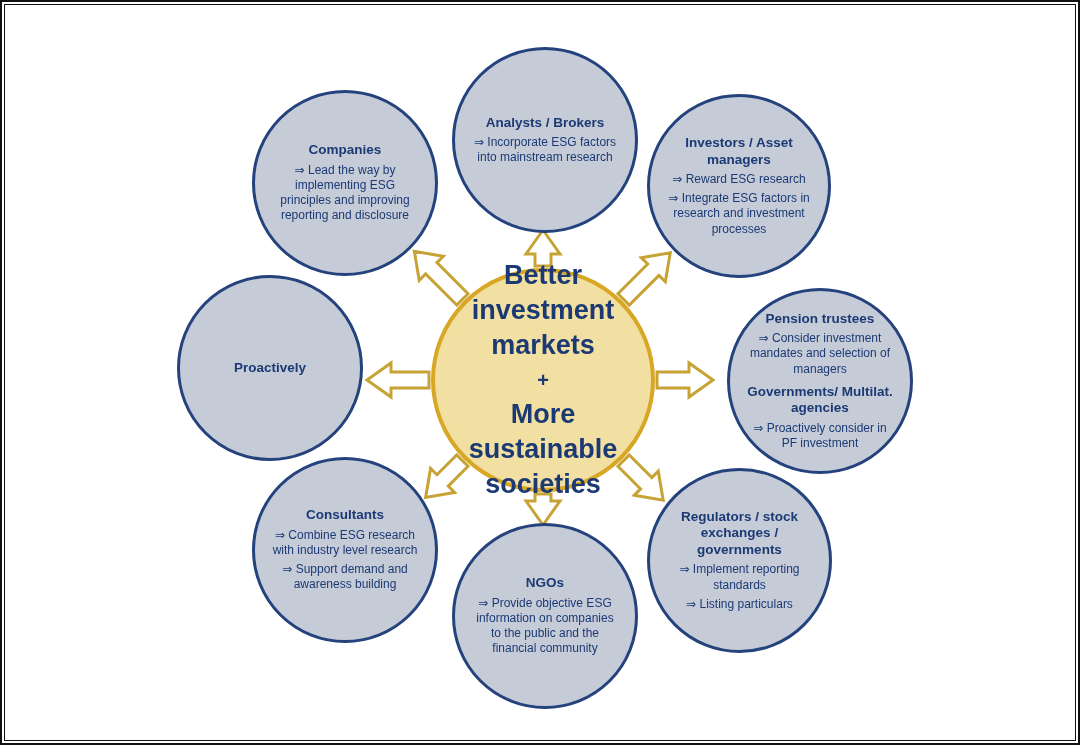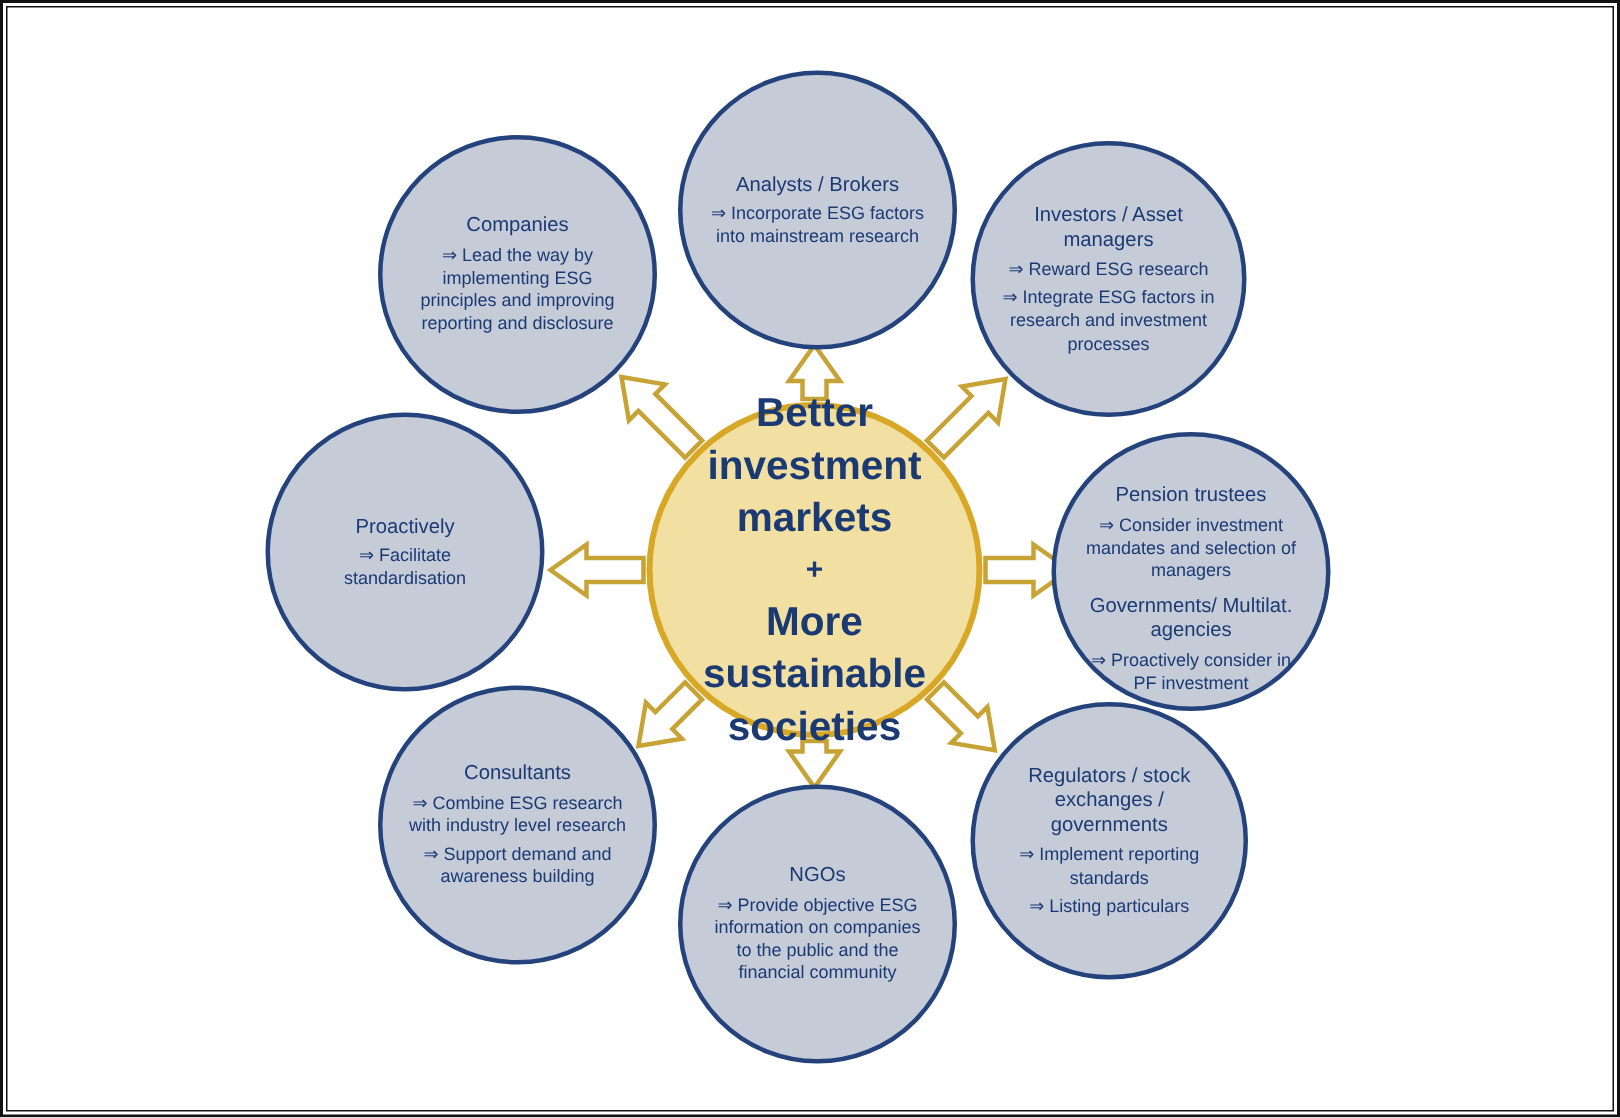--- a/index.html
+++ b/index.html
@@ -29,21 +29,21 @@
     border: 3px solid var(--node-border, #24427c);
     color: var(--node-text, #1b3a74);
     display: flex;
     flex-direction: column;
     align-items: center;
     justify-content: center;
     text-align: center;
     box-sizing: border-box;
     padding: 8px 17px;
   }
-  .node-title { font-weight: normal; font-size: 13.5px; line-height: 1.22; }
+  .node-title { font-weight: bold; font-size: 13.5px; line-height: 1.22; }
   .node-item  { font-size: 12px; font-weight: 400; line-height: 1.27; margin-top: 4px; }
   .section + .section { margin-top: 7px; }
 
   .center-circle {
     position: absolute;
     left: 431px; top: 268px; width: 224px; height: 224px;
     border-radius: 50%;
     background: var(--center-fill, #f2dfa2);
     border: 4px solid var(--center-border, #d7a725);
     color: var(--node-text, #1b3a74);
@@ -95,25 +95,24 @@
     <div class="section">
       <div class="node-title">Investors / Asset managers</div>
       <div class="node-item">⇒ Reward ESG research</div>
       <div class="node-item">⇒ Integrate ESG factors in research and investment processes</div>
     </div>
   </div>
 
   <div class="node" style="left:177px; top:275px; width:186px; height:186px;">
     <div class="section">
       <div class="node-title">Proactively</div>
-      <div class="node-item">⇒ Facilitate standardisation</div>
     </div>
   </div>
 
-  <div class="node" style="left:701px; top:288px; width:186px; height:186px;justify-content:flex-end;">
+  <div class="node" style="left:727px; top:288px; width:186px; height:186px;">
     <div class="section">
       <div class="node-title">Pension trustees</div>
       <div class="node-item">⇒ Consider investment mandates and selection of managers</div>
     </div>
     <div class="section">
       <div class="node-title">Governments/ Multilat. agencies</div>
       <div class="node-item">⇒ Proactively consider in PF investment</div>
     </div>
   </div>
 

